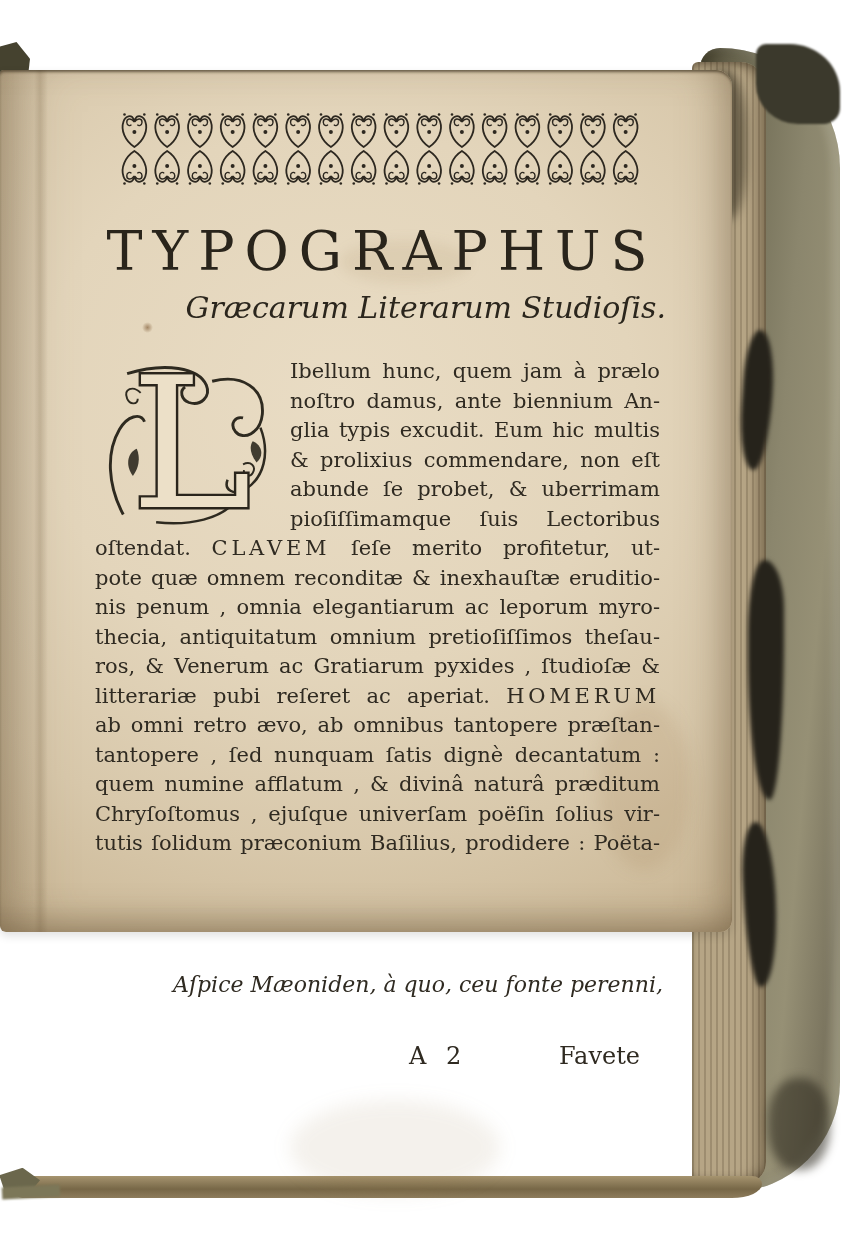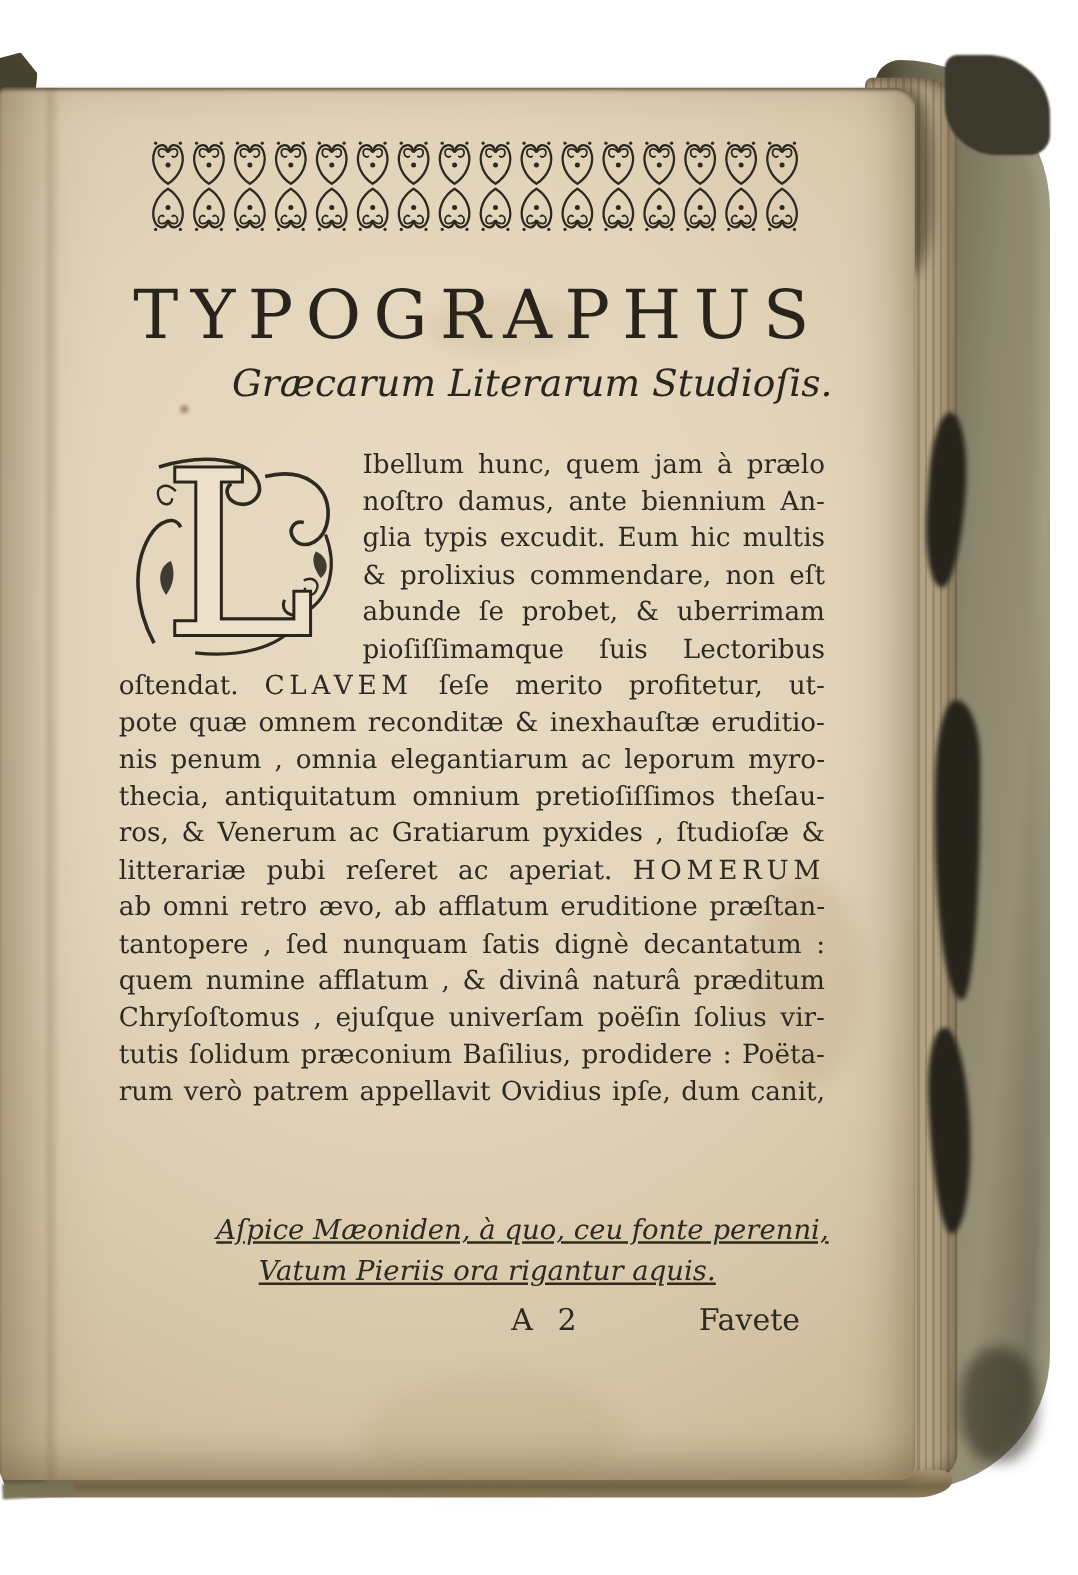--- a/index.html
+++ b/index.html
@@ -26,21 +26,21 @@
   .bottom-edge{position:absolute;left:14px;top:1176px;width:748px;height:22px;
     background:linear-gradient(#a6946f,#776747 60%,#8d7c5c);
     border-radius:2px 10px 30px 8px/2px 8px 14px 10px;}
   .nub{position:absolute;left:0;top:42px;width:30px;height:56px;background:#45422f;
     clip-path:polygon(0 8%,55% 0,100% 30%,85% 100%,0 92%);}
   .fray1{position:absolute;left:0;top:1168px;width:40px;height:26px;background:#6b674c;
     clip-path:polygon(0 20%,60% 0,100% 55%,70% 100%,10% 90%);transform:rotate(-6deg);}
   .fray2{position:absolute;left:2px;top:1186px;width:58px;height:12px;background:#7c7758;filter:blur(1px);transform:rotate(-3deg);}
 
   
-  .page{position:absolute;left:0;top:70px;width:732px;height:1114px;
+  .page{position:absolute;left:0;top:70px;width:732px;height:862px;
     border-radius:4px 16px 12px 6px;
     background:
       linear-gradient(90deg,rgba(120,100,70,.22) 0,rgba(120,100,70,.06) 34px,rgba(120,100,70,.26) 40px,rgba(0,0,0,0) 48px),
       radial-gradient(90% 70% at 46% 38%,#e9dcc4 0%,#e3d5bb 45%,#d8c8ab 75%,#cbb897 100%);
     box-shadow:inset 0 3px 3px -1px rgba(70,58,38,.75),
                inset 0 -30px 34px -22px rgba(110,90,60,.55),
                inset -34px 0 40px -24px rgba(115,95,65,.5),
                inset 46px 0 60px -30px rgba(125,105,75,.4),
                0 4px 10px rgba(0,0,0,.12);}
   .spot-title{position:absolute;left:142px;top:252px;width:11px;height:11px;border-radius:50%;
@@ -53,21 +53,21 @@
   .title{position:absolute;left:88px;top:150px;width:578px;text-align:center;
     font-size:54px;letter-spacing:10px;text-indent:10px;color:#29241b;white-space:nowrap;}
   .subtitle{position:absolute;left:88px;top:220px;width:578px;text-align:right;
     font-style:italic;font-size:30px;color:#2b261d;}
   .para{position:absolute;left:95px;top:287px;width:565px;}
   .dropcap{float:left;width:185px;height:170px;margin:3px 10px 0 0;}
   .line{font-size:21px;line-height:29.5px;height:29.5px;overflow:hidden;
     text-align:justify;text-align-last:justify;color:#2f2a21;}
   .sc{letter-spacing:.18em;}
   .verse{position:absolute;left:95px;top:898px;width:565px;font-style:italic;
-    font-size:22px;line-height:33px;color:#2f2a21;text-decoration:underline;}
+    font-size:22px;line-height:33px;color:#2f2a21;}
   .vline{white-space:nowrap;}
   .v1{padding-left:78px;}
   .v2{padding-left:112px;}
   .sigrow{position:absolute;left:77px;top:972px;width:565px;height:32px;font-size:24px;color:#2f2a21;}
   .sig{position:absolute;left:332px;word-spacing:12px;}
   .catch{position:absolute;right:2px;}
 </style>
 </head>
 <body>
 
@@ -170,31 +170,29 @@
       <div class="line"><span>&amp; prolixius commendare, non eſt</span></div>
       <div class="line"><span>abunde ſe probet, &amp; uberrimam co-</span></div>
 
       <div class="line"><span>pioſiſſimamque ſuis Lectoribus utilitatem Indice</span><span class="sc"></span><span></span></div>
       <div class="line"><span>oſtendat. </span><span class="sc">CLAVEM</span><span> ſeſe merito profitetur, ut-</span></div>
       <div class="line"><span>pote quæ omnem reconditæ &amp; inexhauſtæ eruditio-</span><span class="sc"></span><span></span></div>
       <div class="line"><span>nis penum , omnia elegantiarum ac leporum myro-</span><span class="sc"></span><span></span></div>
       <div class="line"><span>thecia, antiquitatum omnium pretioſiſſimos theſau-</span><span class="sc"></span><span></span></div>
       <div class="line"><span>ros, &amp; Venerum ac Gratiarum pyxides , ſtudioſæ &amp;</span><span class="sc"></span><span></span></div>
       <div class="line"><span>litterariæ pubi reſeret ac aperiat. </span><span class="sc">HOMERUM</span></div>
-      <div class="line"><span>ab omni retro ævo, ab afflatum eruditione præſtan-</span><span class="sc"></span><span></span></div>
+      <div class="line"><span>ab omni retro ævo, ab omnibus tantopere præſtan-</span><span class="sc"></span><span></span></div>
       <div class="line"><span>tantopere , ſed nunquam ſatis dignè decantatum :</span><span class="sc"></span><span></span></div>
       <div class="line"><span>quem numine afflatum , &amp; divinâ naturâ præditum</span><span class="sc"></span><span></span></div>
       <div class="line"><span>Chryſoſtomus , ejuſque univerſam poëſin ſolius vir-</span><span class="sc"></span><span></span></div>
       <div class="line"><span>tutis ſolidum præconium Baſilius, prodidere : Poëta-</span><span class="sc"></span><span></span></div>
-      <div class="line"><span>rum verò patrem appellavit Ovidius ipſe, dum canit,</span><span class="sc"></span><span></span></div>
     </div>
 
     <div class="verse">
       <div class="vline v1">Aſpice Mæoniden, à quo, ceu fonte perenni,</div>
-      <div class="vline v2">Vatum Pieriis ora rigantur aquis.</div>
     </div>
 
     <div class="sigrow">
       <span class="sig">A 2</span>
       <span class="catch">Favete</span>
     </div>
   </div>
 
 </div>
 

